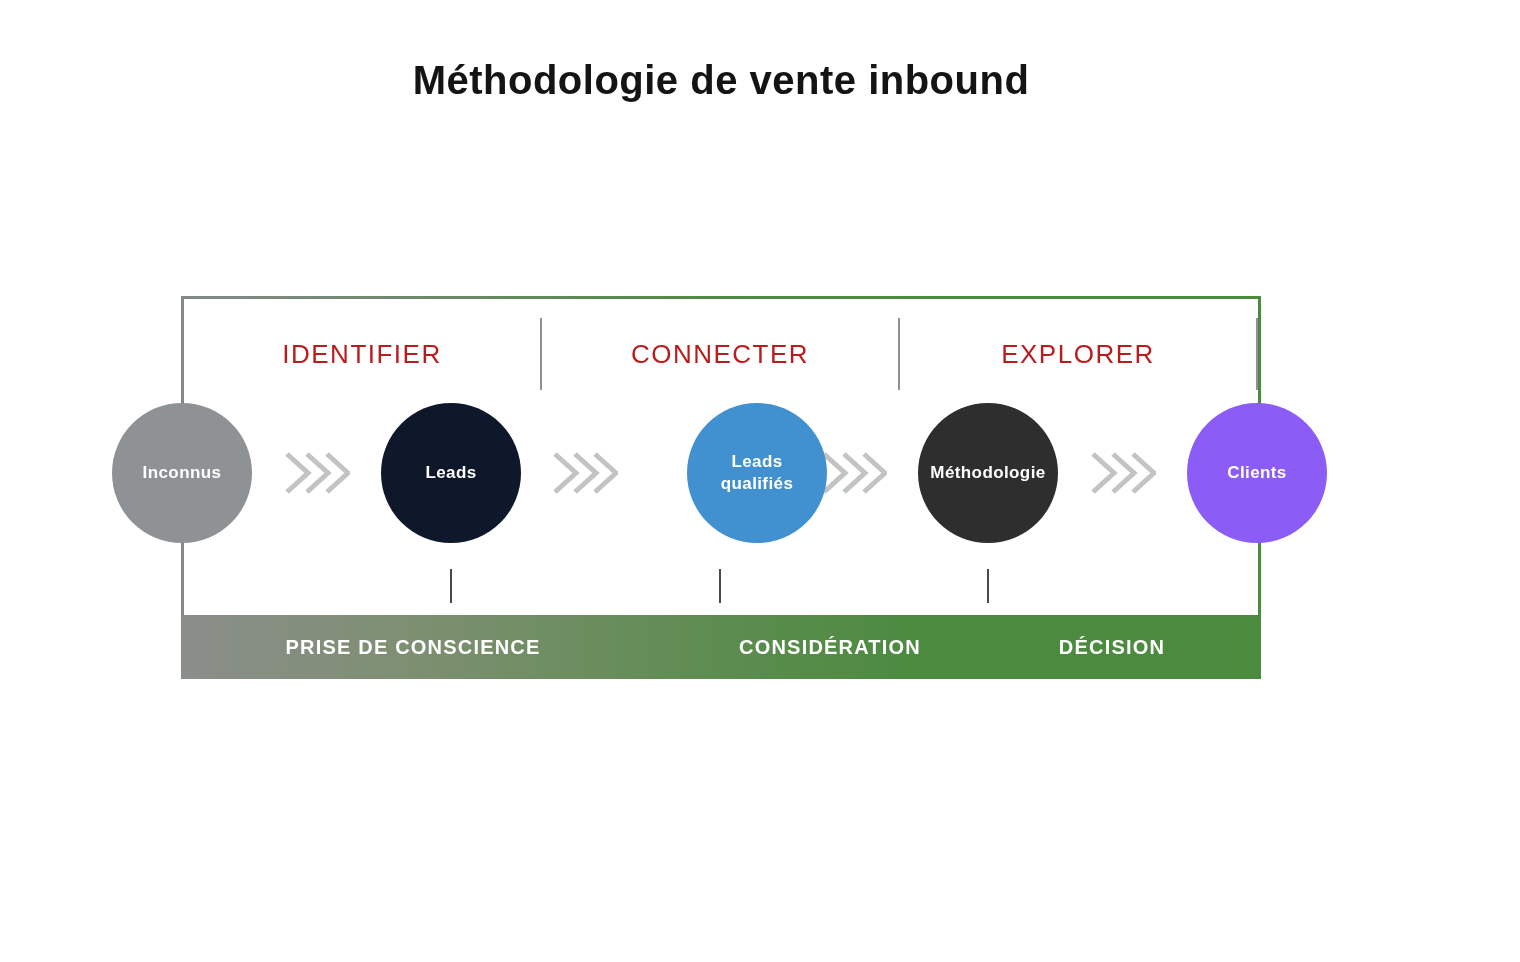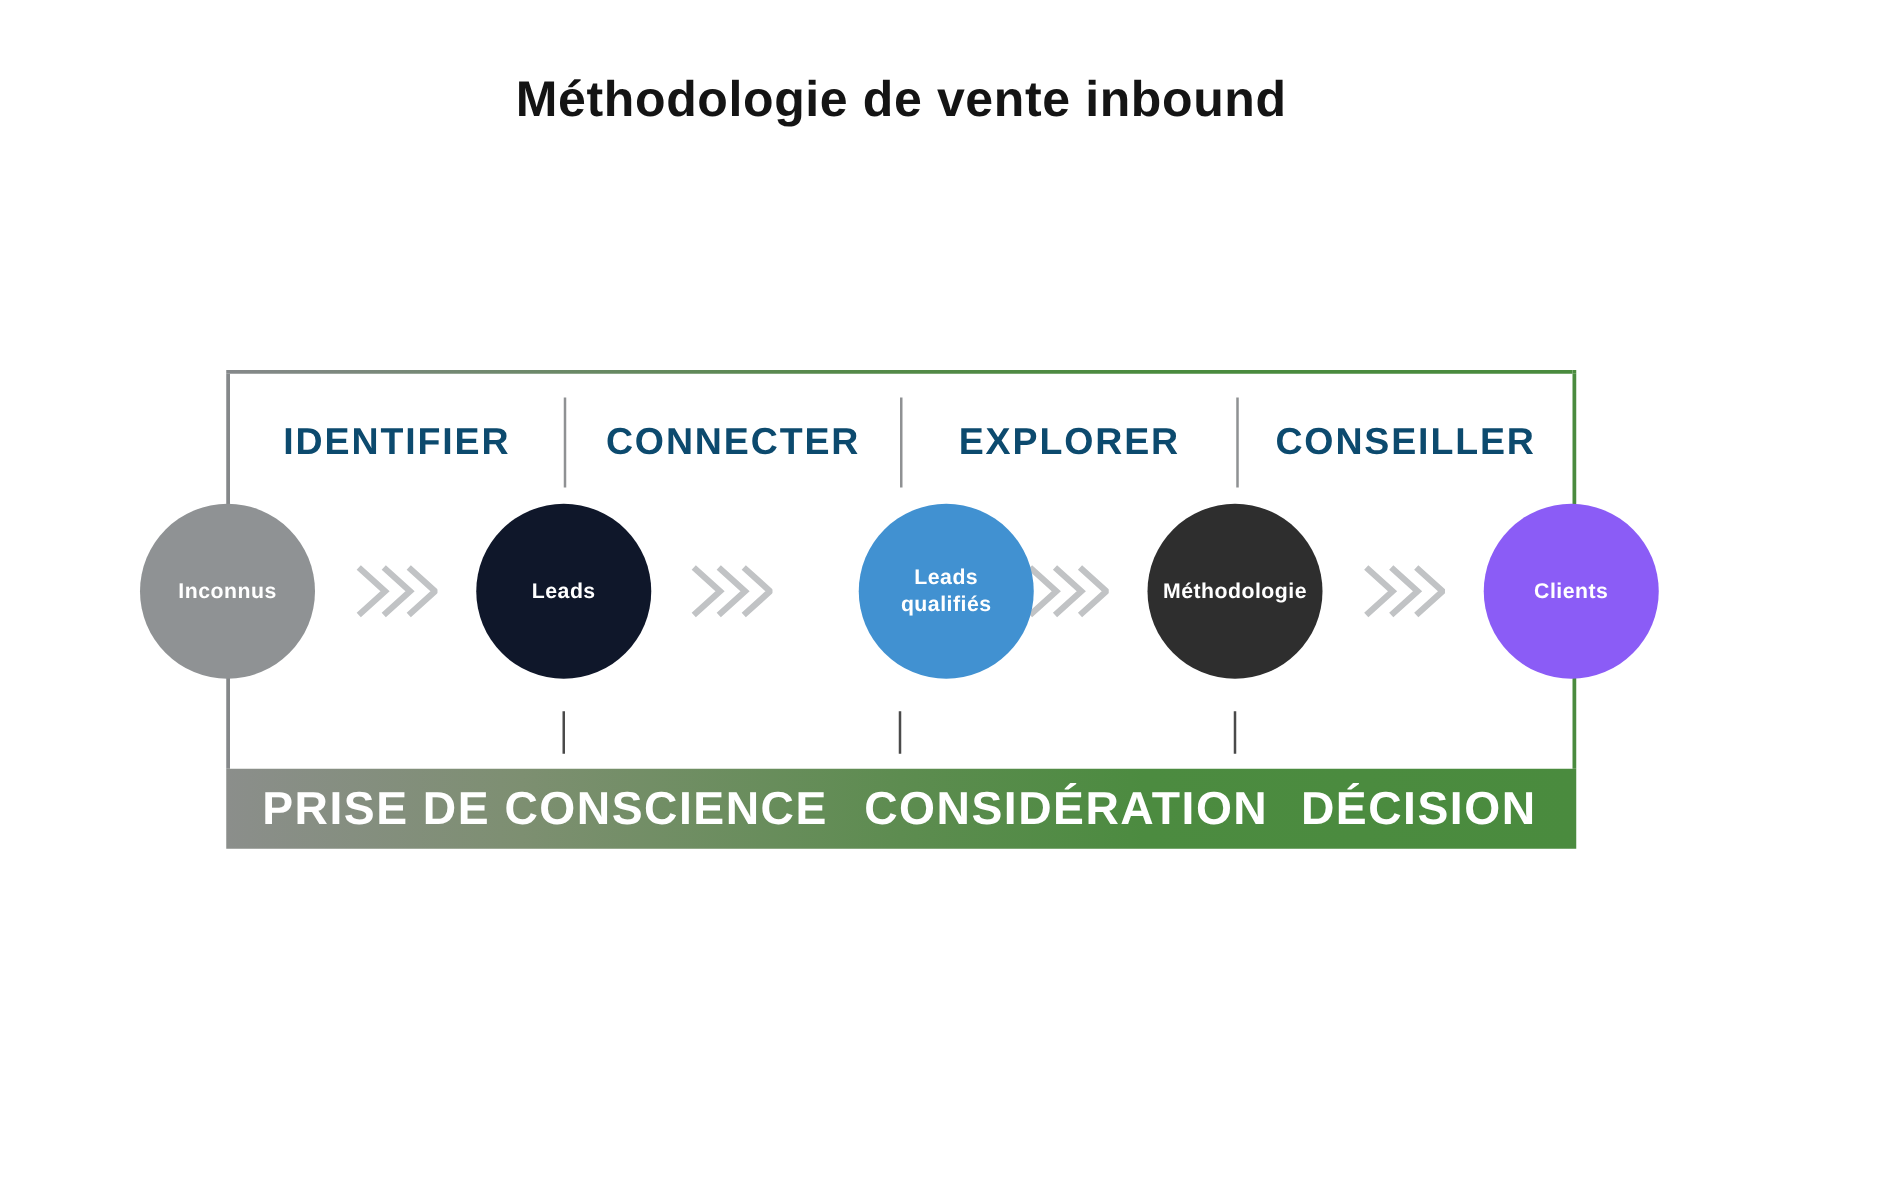--- a/index.html
+++ b/index.html
@@ -51,24 +51,24 @@
     display: flex;
     align-items: stretch;
   }
   .stage-cell {
     flex: 1;
     display: flex;
     align-items: center;
     justify-content: center;
   }
   .stage-label {
-    font-size: 30px;
-    font-weight: 700;
+    font-size: 26px;
+    font-weight: 400;
     letter-spacing: 1.5px;
-    color: #0c4a6e;
+    color: #b91c1c;
     white-space: nowrap;
   }
   .stage-divider {
     width: 2px;
     background: #8f9193;
     align-self: stretch;
   }
   
   .circle {
     position: absolute;
@@ -129,25 +129,24 @@
     width: 1080px;
     height: 64px;
     background: linear-gradient(90deg, #8b8e8b 0%, #7d8f71 22%, #5d8c50 50%, #4c8b40 68%, #4a8b3e 100%);
   }
   .phase-label {
     position: absolute;
     top: 0;
     transform: translateX(-50%);
     line-height: 64px;
     color: #ffffff;
-    font-size: 37px;
+    font-size: 20px;
     font-weight: 700;
     letter-spacing: 1.2px;
     white-space: nowrap;
-    margin-left: 23px;
   }
   .phase-1 { left: 232px; }
   .phase-2 { left: 649px; }
   .phase-3 { left: 931px; }
   
   .logo {
     position: absolute;
     left: 0;
     top: 858px;
     width: 1442px;
@@ -184,23 +183,20 @@
       </div>
       <div class="stage-divider"></div>
       <div class="stage-cell">
         <span class="stage-label">CONNECTER</span>
       </div>
       <div class="stage-divider"></div>
       <div class="stage-cell">
         <span class="stage-label">EXPLORER</span>
       </div>
       <div class="stage-divider"></div>
-      <div class="stage-cell">
-        <span class="stage-label">CONSEILLER</span>
-      </div>
     </div>
   </div>
 
   <div class="circle c-inconnus" style="background-color: rgb(143, 146, 148);">
     <span>Inconnus</span>
   </div>
 
   <svg class="chevrons chev-1" viewBox="0 0 66 46">
     <polyline points="3,4 24,23 3,42" fill="none" stroke="currentColor" stroke-width="5"></polyline>
     <polyline points="23,4 44,23 23,42" fill="none" stroke="currentColor" stroke-width="5"></polyline>

